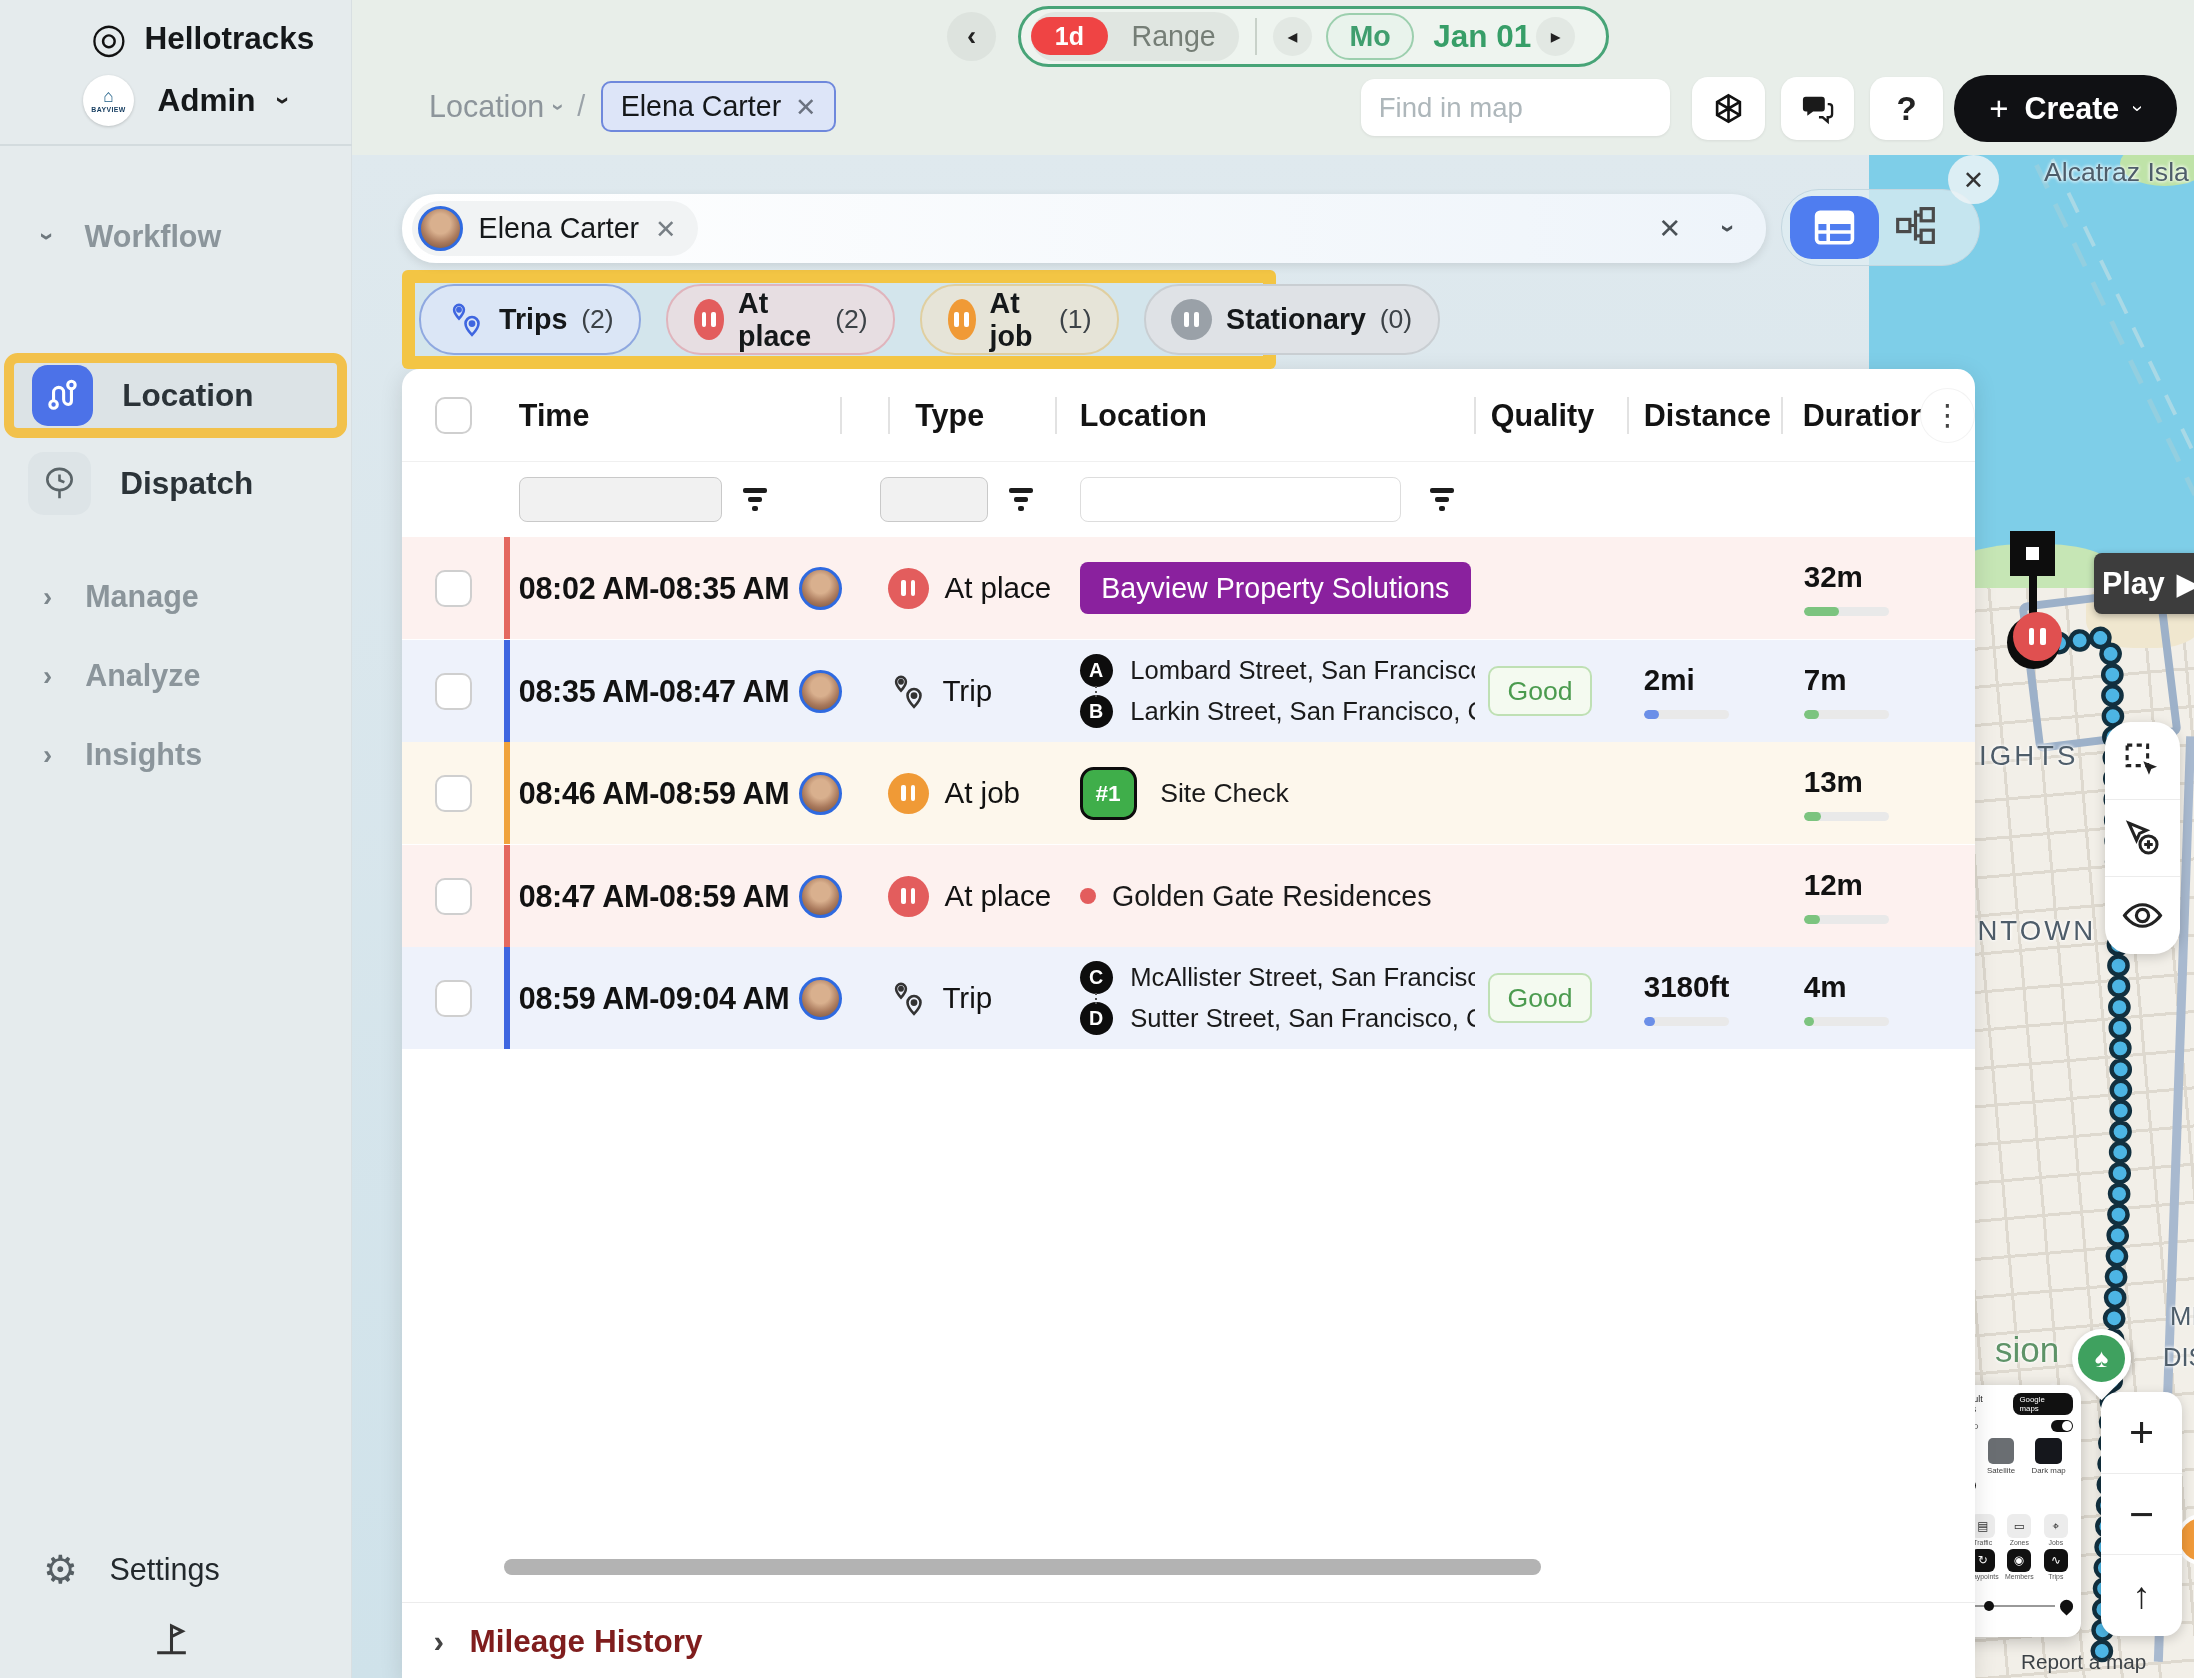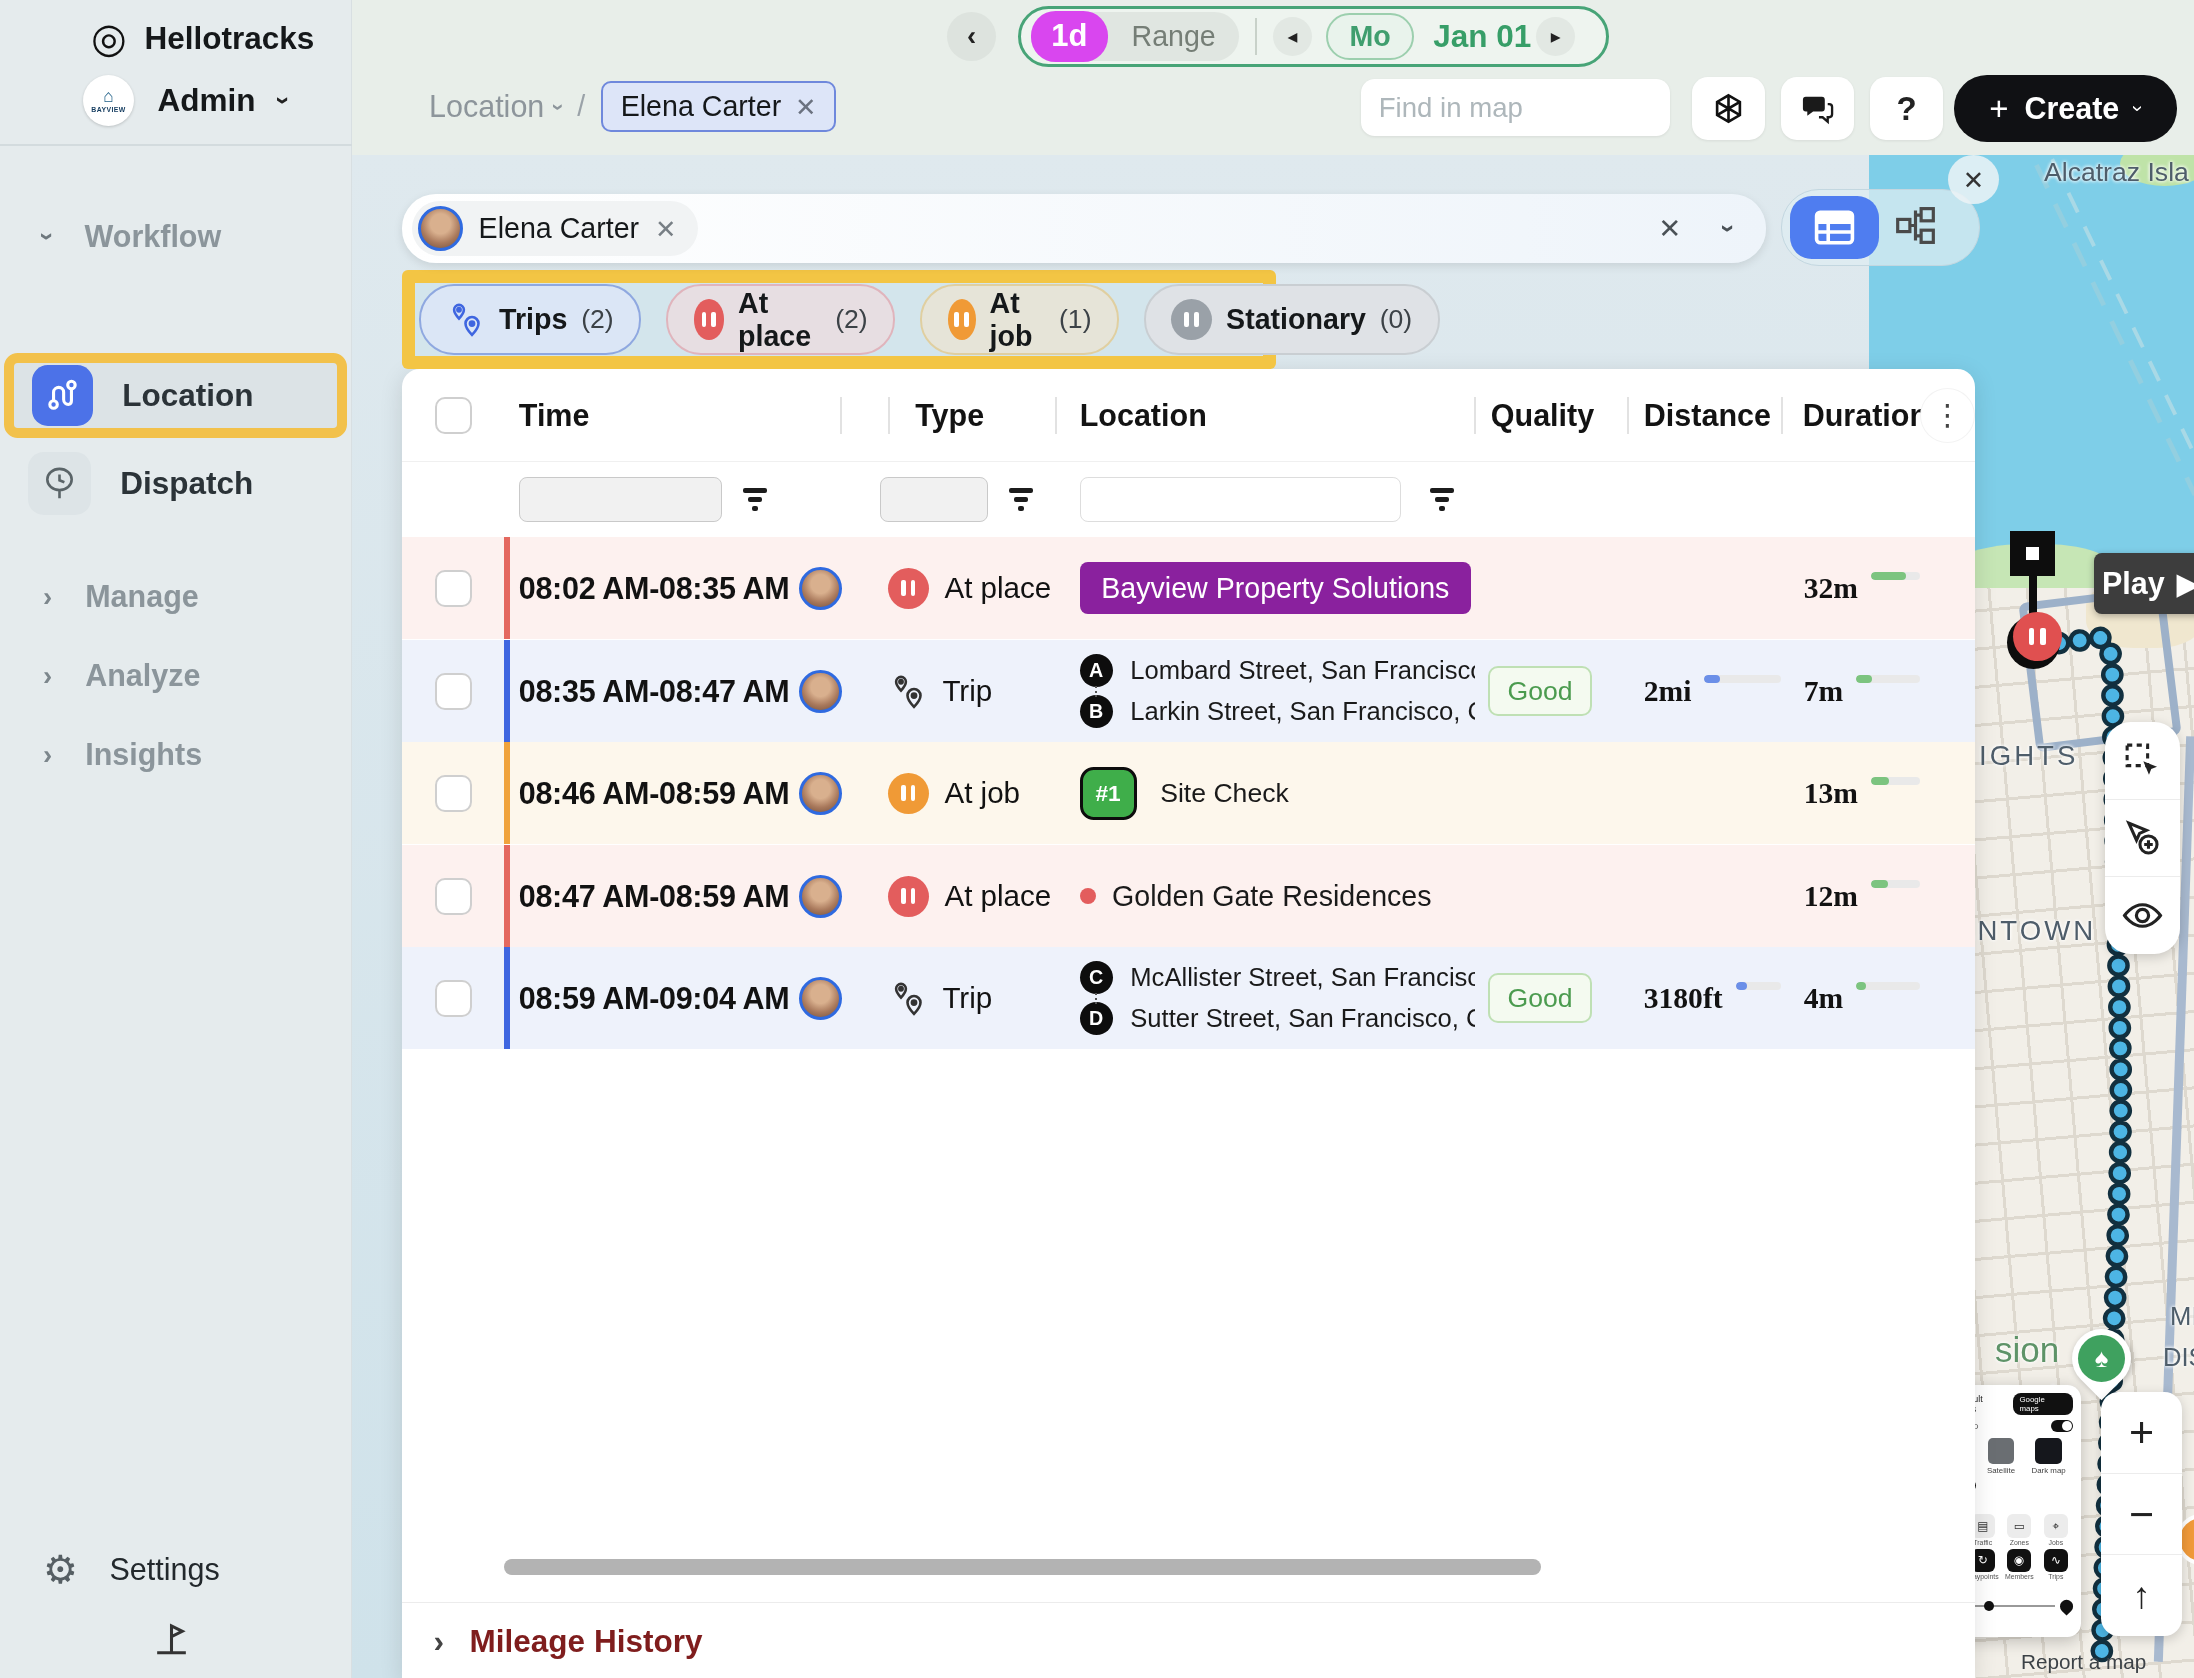--- a/index.html
+++ b/index.html
@@ -30,21 +30,21 @@
   .settings-row { position:absolute; left:43px; top:1547px; display:flex; align-items:center; gap:31.5px; }
   .gear { font-size:39px; color:#555e63; }
   .settings-label { font-size:30.5px; font-weight:500; color:#22282c; }
   .pin-bottom { position:absolute; left:150px; top:1617px; }
 
   
   .topbar { position:absolute; left:352px; top:0; width:1843px; height:155px; background:#e8eee9; z-index:30; }
   .back-circle { position:absolute; left:595px; top:11.8px; width:49px; height:49px; border-radius:50%; background:#dde3de; display:flex; align-items:center; justify-content:center; font-size:27.6px; font-weight:700; color:#222; }
   .date-pill { position:absolute; left:666px; top:5.9px; width:591px; height:61px; border:3px solid #47a477; border-radius:33px; background:#eef4ef; display:flex; align-items:center; padding:0 9.9px; }
   .seg { background:#e0e6e1; border-radius:25.6px; height:49px; display:flex; align-items:center; }
-  .seg-1d { background:#d946ef; color:#fff; font-weight:700; font-size:31px; border-radius:24.6px; height:51px; width:77px; display:flex; align-items:center; justify-content:center; }
+  .seg-1d { background:#ef4444; color:#fff; font-weight:700; font-size:25px; border-radius:24.6px; height:38px; width:77px; display:flex; align-items:center; justify-content:center; }
   .seg-range { color:#757e76; font-size:28.6px; padding:0 23.6px; }
   .date-div { width:2px; height:37px; background:#c8d1c9; margin:0 15.8px; }
   .date-arrow { width:39px; height:39px; border-radius:50%; background:#e2e8e3; display:flex; align-items:center; justify-content:center; font-size:19.7px; color:#222; }
   .mo-pill { border:2px solid #9ccfae; background:#e9f3ec; color:#3f9e6e; font-weight:700; font-size:28.6px; border-radius:23.6px; height:47px; padding:0 21.7px; display:flex; align-items:center; margin:0 13.8px; }
   .date-label { color:#379e68; font-weight:700; font-size:31.5px; margin:0 5px; }
   .breadcrumb { position:absolute; left:77px; top:81px; display:flex; align-items:center; gap:15.8px; }
   .bc-root { font-size:30.5px; color:#8d959b; display:flex; align-items:center; gap:9.9px; }
   .bc-sep { font-size:28.6px; color:#9aa2a8; }
   .person-chip { display:flex; align-items:center; gap:13.8px; border:2px solid #6f88dc; background:#dde5f8; border-radius:9.9px; height:51px; padding:0 17.7px; font-size:28.6px; color:#15181a; }
   .person-chip .x { color:#6b7280; font-size:25.6px; }
@@ -173,21 +173,21 @@
   .time-txt { font-size:30.5px; font-weight:600; color:#121212; letter-spacing:-0.3px; }
   .row-avatar { width:43px; height:43px; }
   .type-lbl { font-size:29.6px; color:#121212; }
   .purple-badge { background:#8a219e; color:#fff; font-size:28.6px; font-weight:500; border-radius:7.9px; padding:9.9px 21.7px; }
   .trip-stops { display:flex; flex-direction:column; gap:7.9px; position:relative; }
   .stop { display:flex; align-items:center; gap:17.7px; }
   .stop-marker { width:33px; height:33px; border-radius:50%; background:#0d0d0d; color:#fff; font-size:19.7px; font-weight:700; display:flex; align-items:center; justify-content:center; flex:none; }
   .stop-txt { font-size:25.6px; color:#1a1a1a; white-space:nowrap; overflow:hidden; max-width:345px; }
   .stop-connector { position:absolute; left:15.8px; top:31.5px; height:11.8px; border-left:2px dotted #555; }
   .good-badge { border:2px solid #bfe0b4; background:#f4faf0; color:#4b9b4f; font-size:26.6px; border-radius:9.9px; padding:7.9px 17.7px; }
-  .metric { display:flex; flex-direction:row; gap:13px;font-family:Liberation Serif, serif; }
+  .metric { display:flex; flex-direction:column; gap:13px; }
   .metric .val { font-size:29.6px; font-weight:600; color:#121212; }
   .pbar { width:85px; height:8.9px; border-radius:4.9px; background:#e9e9e9; position:relative; overflow:hidden; }
   .pbar i { position:absolute; left:0; top:0; height:100%; border-radius:4.9px; display:block; }
   .fill-green { background:#7cc47f; } .fill-blue { background:#6b8fe8; }
   .job-badge { background:#3fae4a; border:3px solid #0d0d0d; border-radius:13.8px; color:#fff; font-size:22.7px; font-weight:700; width:57px; height:53px; display:flex; align-items:center; justify-content:center; flex:none; }
   .red-dot { width:16.7px; height:16.7px; border-radius:50%; background:#e35d5d; flex:none; }
   .hscroll { position:absolute; left:102px; top:1190px; width:1037px; height:15.8px; border-radius:7.9px; background:#b3b3b3; }
   .mileage { position:absolute; left:0; bottom:0; width:100%; height:77px; border-top:1px solid #ececec; display:flex; align-items:center; gap:25.6px; padding-left:31.5px; background:#fff; border-radius:0; }
   .mileage .ch { font-size:31.5px; color:#444; }
   .mileage .lbl { font-size:31.5px; font-weight:600; color:#7f1d1d; }

